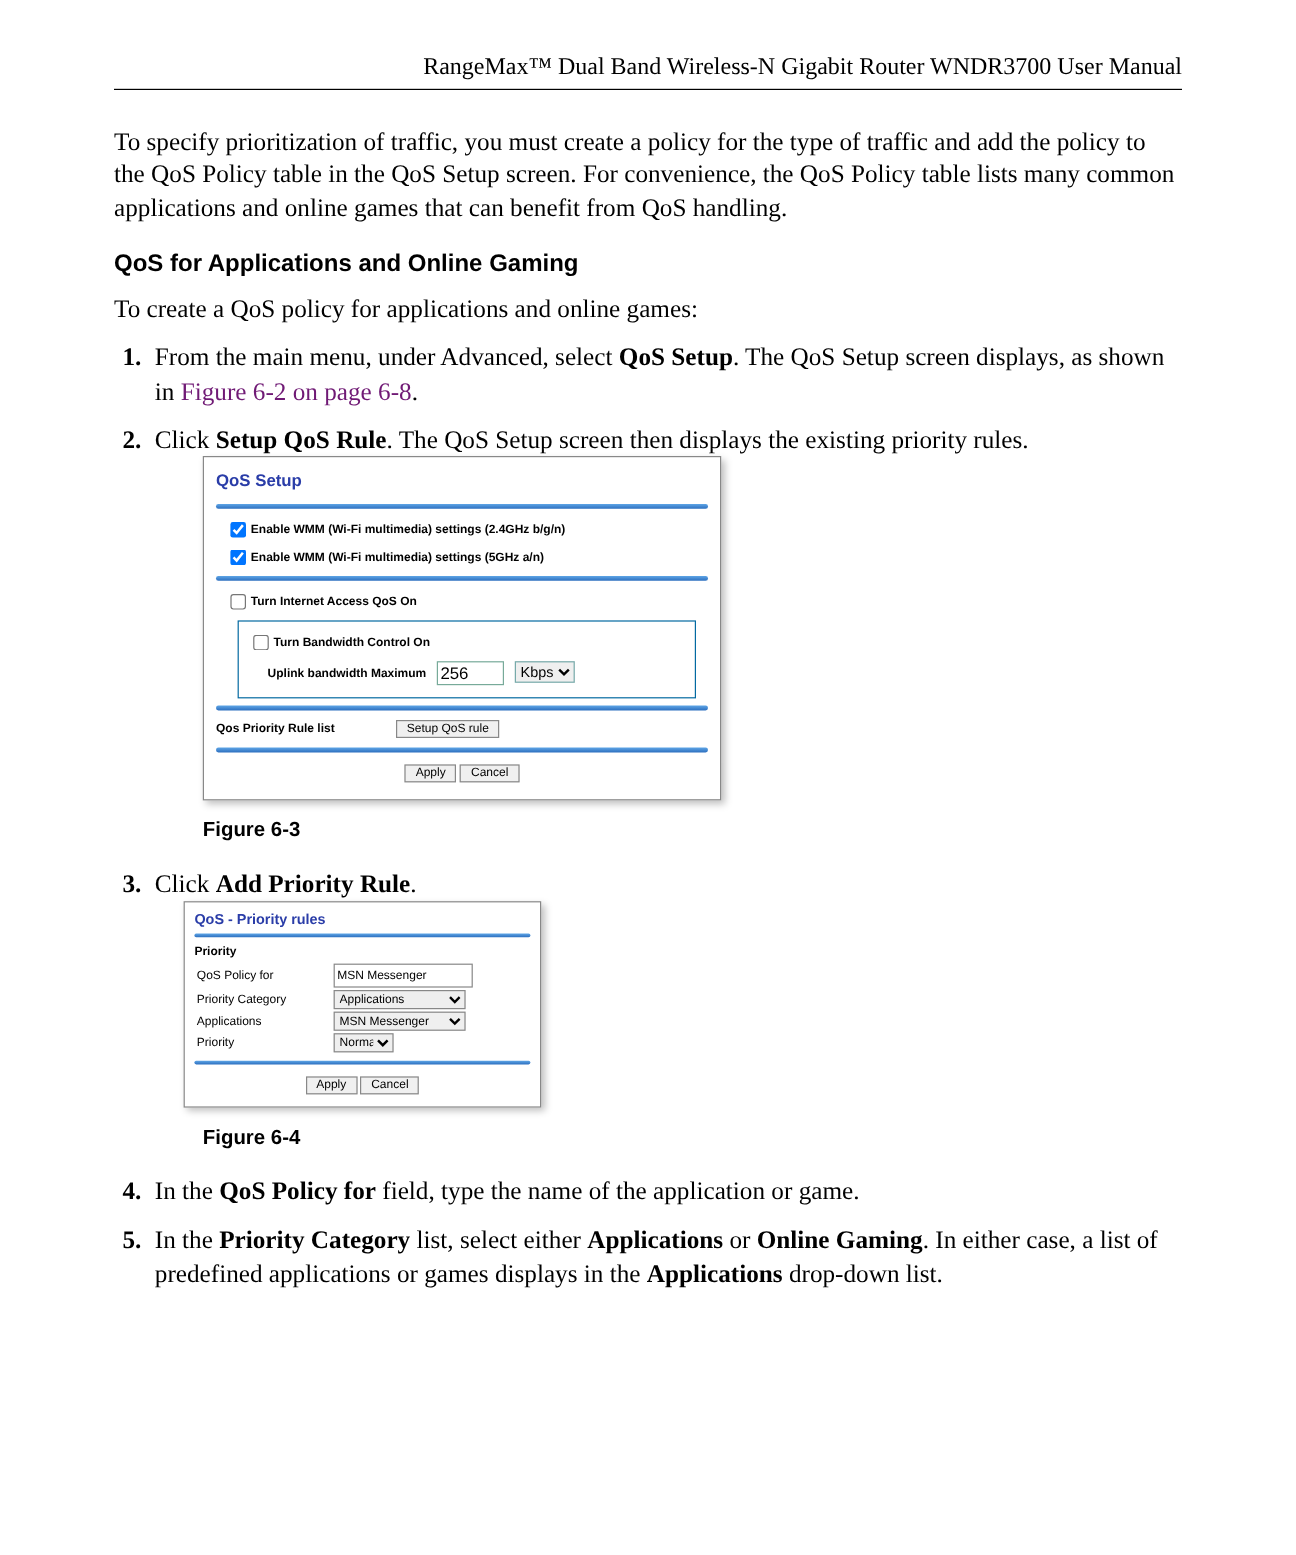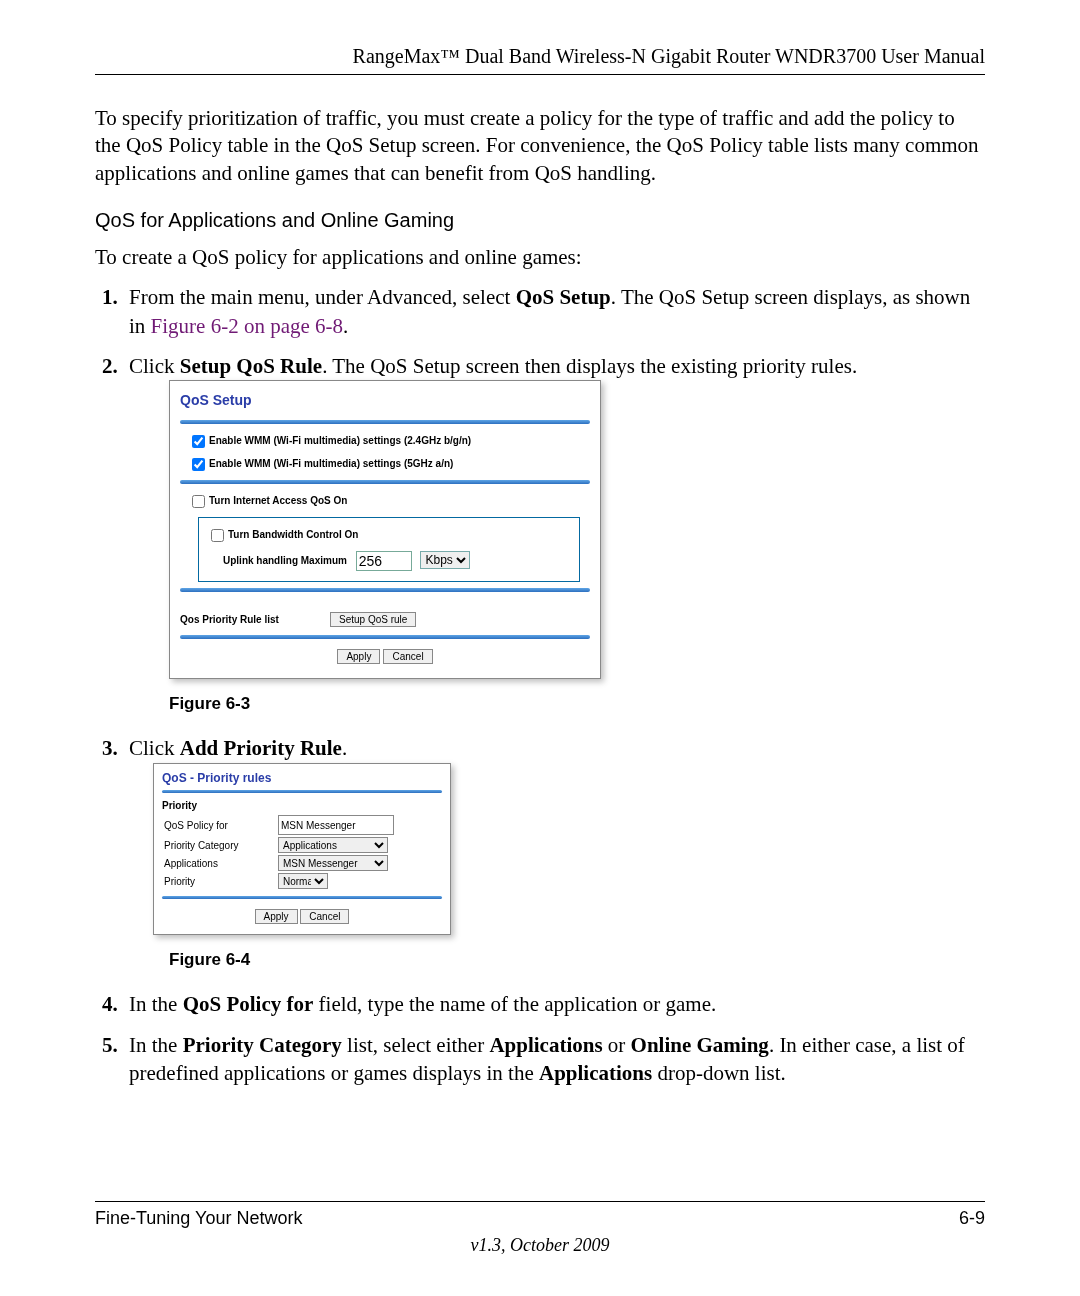--- a/index.html
+++ b/index.html
@@ -27,21 +27,21 @@
     border-top: 1.5px solid #000;
     margin: 0 0 30px 0;
   }
   .body-text {
     font-size: 21px;
     line-height: 1.3;
     margin-bottom: 22px;
   }
   .section-head {
     font-family: Arial, Helvetica, sans-serif;
-    font-weight: normal;
+    font-weight: bold;
     font-size: 20px;
     margin-bottom: 12px;
   }
   ol.main {
     font-size: 21px;
     line-height: 1.35;
     padding-left: 28px;
     margin: 0;
   }
   ol.main > li {
@@ -104,21 +104,21 @@
     vertical-align: middle; margin: 0 6px;
   }
   .uplink-row select {
     font-size: 12px; border:1px solid #7aa; height:18px;
   }
   .row-rule {
     display: flex;
     align-items: center;
     font-weight: bold;
     font-size: 10px;
-    margin-top: 20px;
+    margin-top: 8px;
   }
   .row-rule .lbl { flex: 0 0 150px; }
   .btn {
     font-family: Arial, Helvetica, sans-serif;
     font-size: 10px;
     padding: 1px 8px;
     background: #f0f0f0;
     border: 1px solid #888;
     cursor: pointer;
   }
@@ -209,21 +209,21 @@
         </div>
         <div class="sep-bar"></div>
         <div class="cb-row">
           <input type="checkbox" style=""><span>Turn Internet Access QoS On</span>
         </div>
         <div class="inner-box">
           <div class="cb-row" style="margin-left:0">
             <input type="checkbox" style=""><span>Turn Bandwidth Control On</span>
           </div>
           <div class="uplink-row">
-            <span>Uplink handling   Maximum</span>
+            <span>Uplink bandwidth   Maximum</span>
             <input class="num" value="256" style="">
             <select><option>Kbps</option></select>
           </div>
         </div>
         <div class="sep-bar"></div>
         <div class="row-rule">
           <span class="lbl">Qos Priority Rule list</span>
           <button class="btn">Setup QoS rule</button>
         </div>
         <div class="sep-bar" style="margin-top:8px"></div>
@@ -274,21 +274,13 @@
 
     <li>
       <span>In the </span><span class="bold">QoS Policy for</span><span> field, type the name of the application or game.</span>
     </li>
 
     <li>
       <span>In the </span><span class="bold">Priority Category</span><span> list, select either </span><span class="bold">Applications</span><span> or </span><span class="bold">Online Gaming</span><span>. In either case, a list of predefined applications or games displays in the </span><span class="bold">Applications</span><span> drop-down list.</span>
     </li>
   </ol>
 
-  <div class="footer">
-    <hr>
-    <div class="footer-line">
-      <span>Fine-Tuning Your Network</span>
-      <span>6-9</span>
-    </div>
-    <div class="version">v1.3, October 2009</div>
-  </div>
 </div>
 
 </body></html>

